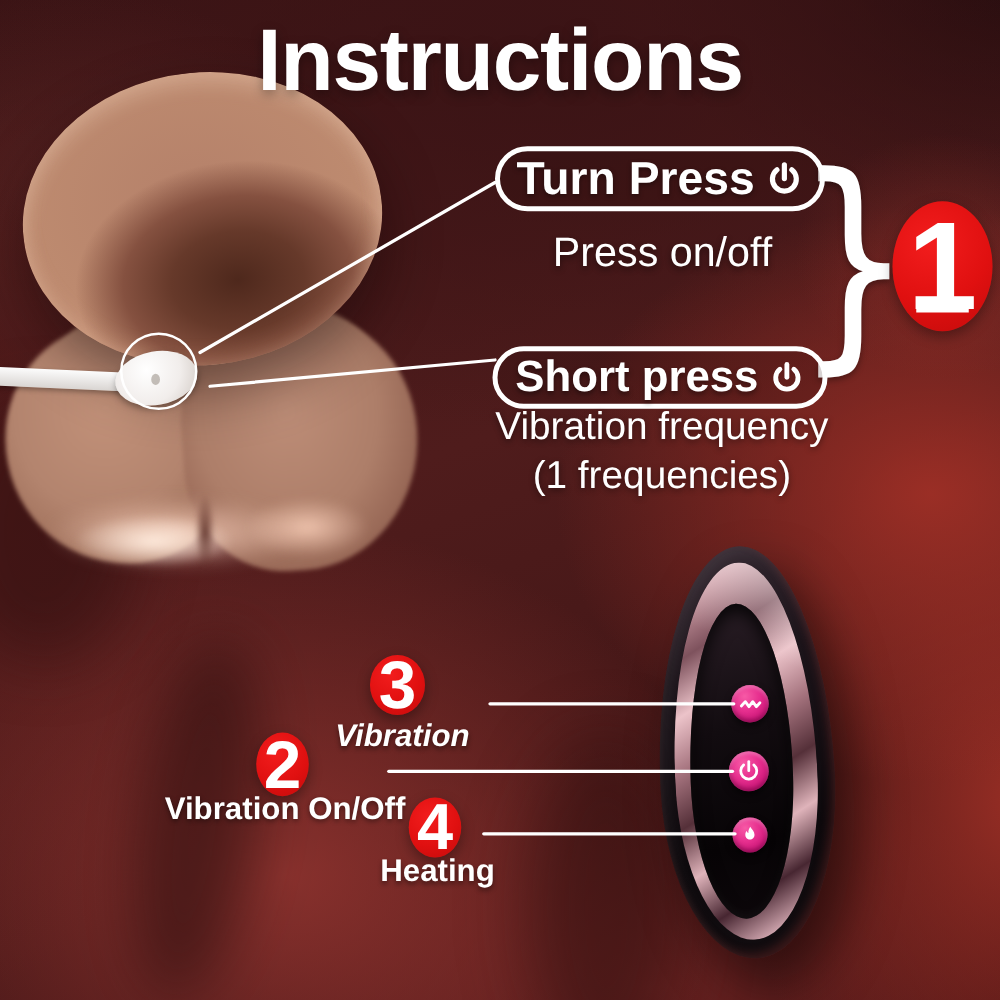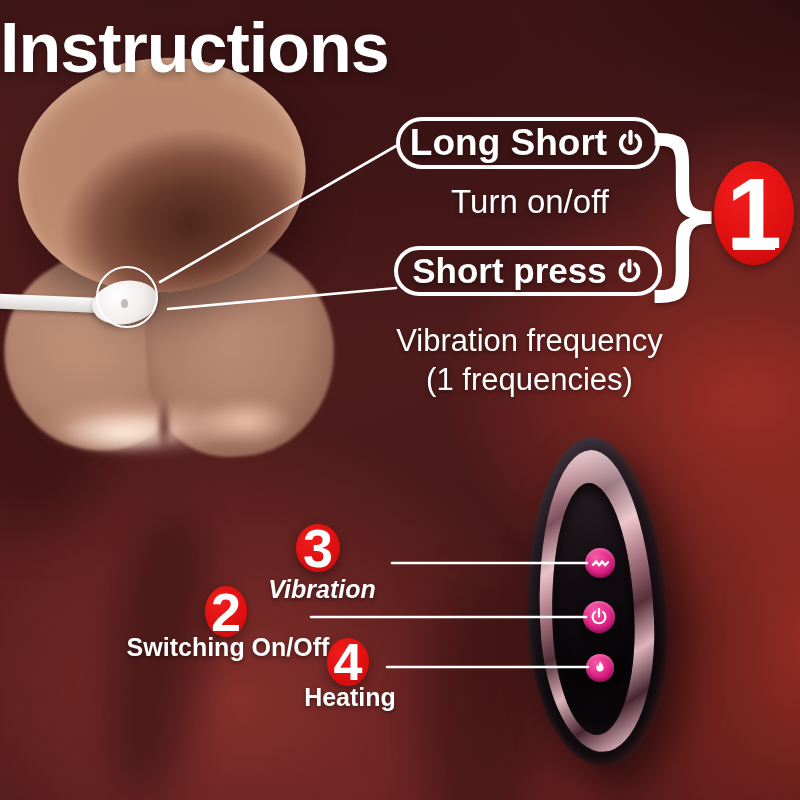--- a/index.html
+++ b/index.html
@@ -56,27 +56,27 @@
     background:radial-gradient(circle at 40% 32%, #ffffff 0%, #f1edeb 55%, #d6cfca 90%);
     box-shadow:0 3px 6px rgba(0,0,0,.35);}
   .connector-dot{position:absolute;left:121px;top:299px;width:7px;height:9px;border-radius:50%;background:rgba(150,140,132,.55);}
   .highlight-ring{position:absolute;left:96px;top:266px;width:62px;height:62px;border-radius:50%;
     border:2.5px solid #ffffff;box-sizing:border-box;}
 
   
   .lines{position:absolute;left:0;top:0;z-index:5;pointer-events:none;}
 
   
-  .title{position:absolute;left:0;right:0;top:8px;margin:0;z-index:7;
+  .title{position:absolute;left:0;right:0;top:8px;margin:0;z-index:7;text-align:center;
     font-size:70px;font-weight:bold;letter-spacing:-1px;color:#fff;text-shadow:0 3px 9px rgba(0,0,0,.35);}
   .pill{position:absolute;z-index:7;box-sizing:border-box;border:4px solid #fff;border-radius:27px;
     display:flex;align-items:center;justify-content:center;gap:8px;color:#fff;font-weight:bold;
     background:rgba(40,10,12,.18);text-shadow:0 2px 4px rgba(0,0,0,.4);}
   .pill-long{left:396px;top:117px;width:264px;height:52px;font-size:37px;}
-  .pill-short{left:394px;top:246px;width:268px;height:50px;font-size:35px;text-align:center;}
+  .pill-short{left:394px;top:277px;width:268px;height:50px;font-size:35px;text-align:center;}
   .desc{position:absolute;z-index:7;color:#fff;text-align:center;text-shadow:0 2px 5px rgba(0,0,0,.45);}
   .desc-long{left:390px;top:183px;width:280px;font-size:33px;}
   .desc-short{left:357px;top:321px;width:345px;font-size:31px;line-height:39px;}
   .brace{position:absolute;left:650px;top:136px;width:66px;height:145px;z-index:6;color:#fff;
     font-family:"DejaVu Sans",sans-serif;font-size:184px;line-height:140px;
     display:flex;align-items:center;justify-content:center;transform:scaleX(.8);
     text-shadow:0 2px 6px rgba(0,0,0,.35);}
   .badge{position:absolute;z-index:7;border-radius:50%;display:flex;align-items:center;justify-content:center;
     color:#fff;font-weight:bold;background:radial-gradient(circle at 38% 32%, #f21d1d 0%, #e01010 55%, #c40b0b 100%);
     box-shadow:0 4px 10px rgba(0,0,0,.35);}
@@ -166,27 +166,27 @@
     <line x1="160" y1="282" x2="396" y2="146" stroke="#ffffff" stroke-width="2.6" stroke-linecap="round"></line>
     <line x1="168" y1="309" x2="396" y2="288" stroke="#ffffff" stroke-width="2.6" stroke-linecap="round"></line>
     <line x1="392" y1="563" x2="587" y2="563" stroke="#ffffff" stroke-width="2.6" stroke-linecap="round"></line>
     <line x1="311" y1="617" x2="586" y2="617" stroke="#ffffff" stroke-width="2.6" stroke-linecap="round"></line>
     <line x1="387" y1="667" x2="588" y2="667" stroke="#ffffff" stroke-width="2.6" stroke-linecap="round"></line>
   </svg>
 
   <h1 class="title">Instructions</h1>
 
   <div class="pill pill-long">
-    <span>Long Short</span>
+    <span>Turn Press</span>
     <svg viewBox="0 0 24 24" width="31" height="31">
       <path d="M12 3v8.5" stroke="#ffffff" stroke-width="3.2" stroke-linecap="round" fill="none"></path>
       <path d="M7.4 6.1a7.4 7.4 0 1 0 9.2 0" stroke="#ffffff" stroke-width="3.2" stroke-linecap="round" fill="none"></path>
     </svg>
   </div>
-  <div class="desc desc-long">Turn on/off</div>
+  <div class="desc desc-long">Press on/off</div>
 
   <div class="pill pill-short">
     <span>Short press</span>
     <svg viewBox="0 0 24 24" width="29" height="29">
       <path d="M12 3v8.5" stroke="#ffffff" stroke-width="3.2" stroke-linecap="round" fill="none"></path>
       <path d="M7.4 6.1a7.4 7.4 0 1 0 9.2 0" stroke="#ffffff" stroke-width="3.2" stroke-linecap="round" fill="none"></path>
     </svg>
   </div>
   <div class="desc desc-short">
     <div>Vibration frequency</div>
@@ -200,20 +200,20 @@
   </div>
 
   <div class="badge badge-3">
     <span>3</span>
   </div>
   <div class="step-label label-vib">Vibration</div>
 
   <div class="badge badge-2">
     <span>2</span>
   </div>
-  <div class="step-label label-tel">Switching On/Off</div>
+  <div class="step-label label-tel">Vibration On/Off</div>
 
   <div class="badge badge-4">
     <span>4</span>
   </div>
   <div class="step-label label-heat">Heating</div>
 
 </div>
 
 </body></html>

